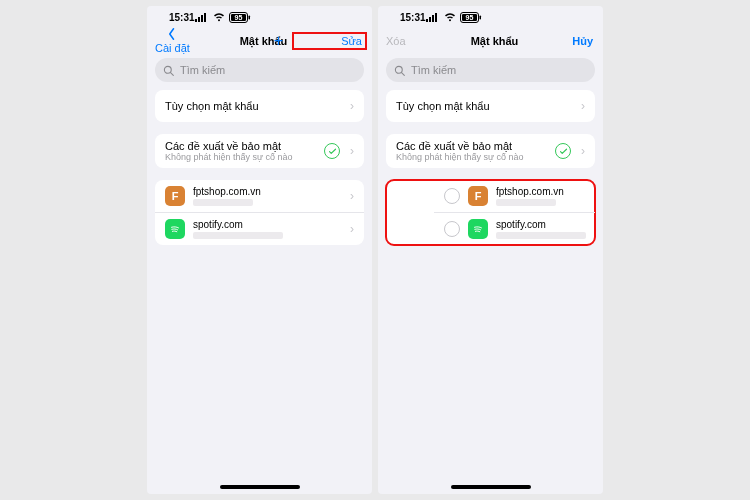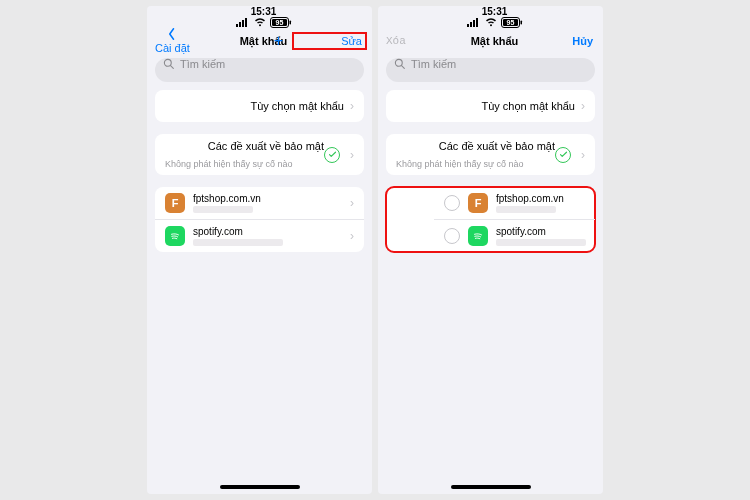--- a/index.html
+++ b/index.html
@@ -17,74 +17,74 @@
   .phone {
     width: 225px; height: 488px;
     background: #f2f2f7;
     border-radius: 4px;
     position: relative;
     overflow: hidden;
     display: flex; flex-direction: column;
   }
   .statusbar {
     height: 22px;
-    display: flex; align-items: center; justify-content: space-between;
+    display: flex; align-items: center; 
     padding: 0 14px 0 22px;
-    font-size: 10px; font-weight: 600; color: #000; flex-direction: column;
+    font-size: 10px; font-weight: 600; color: #000;
   }
   .sb-right { display: flex; align-items: center; gap: 4px; }
   .sig-icon, .batt-icon { display: inline-block; }
   .sig-icon svg, .batt-icon svg { display: block; }
 
   .navbar {
     height: 26px;
     display: flex; align-items: center;
     padding: 0 8px;
     position: relative;
   }
   .nav-left { display:flex; align-items:center; gap:2px; color:#007aff; font-size:11px;flex-direction:column; }
-  .nav-left.dim { color:#b8b8bc;font-family:Liberation Mono, monospace; }
+  .nav-left.dim { color:#b8b8bc; }
   .nav-title {
     position:absolute; left:8px; right:0; text-align:center;
     font-size:11px; font-weight:600; color:#000;
     pointer-events:none;
   }
   .nav-right-group {
     position:absolute; right:6px; top:0; bottom:0;
     display:flex; align-items:center; gap:6px;
   }
   .nav-btn { color:#007aff; font-size:11px; padding:2px 4px; }
   .nav-btn.plus { font-size:16px; line-height:1; font-weight:400; }
   .highlight-red { outline:2px solid #e11; outline-offset:-1px;padding-left:48px; }
 
   .searchbox {
     margin: 4px 8px 8px 8px;
     background: #e3e3e8;
     border-radius: 12px;
     height: 24px;
-    display:flex; 
+    display:flex; align-items:center;
     padding: 0 8px; gap:6px;
     color:#8a8a8e; font-size:11px;
   }
   .searchbox .mag { width:11px; height:11px; }
 
   .section {
     background:#fff; border-radius:8px;
     margin: 0 8px 12px 8px;
   }
   .row {
     display:flex; align-items:center;
     min-height: 32px;
     padding: 6px 10px;
     position:relative;
   }
   .row + .row { border-top: 0.5px solid #e5e5ea; }
   .row-body { flex:1; min-width:0; }
-  .row-title { font-size:11px; color:#000;text-align:right; }
-  .row-sub { font-size:9px; color:#9a9a9e; margin-top:7px; }
+  .row-title { font-size:11px; color:#000; }
+  .row-sub { font-size:9px; color:#9a9a9e; margin-top:0; }
   .chevron { color:#c7c7cc; font-size:12px; margin-left:6px; }
   .check-badge {
     width:16px; height:16px; border:1.5px solid #34c759; border-radius:50%;
     display:flex; align-items:center; justify-content:center; margin-right:4px;
   }
   .check-badge svg { width:9px; height:9px; }
 
   .app-icon {
     width:20px; height:20px; border-radius:5px;
     display:flex; align-items:center; justify-content:center;

